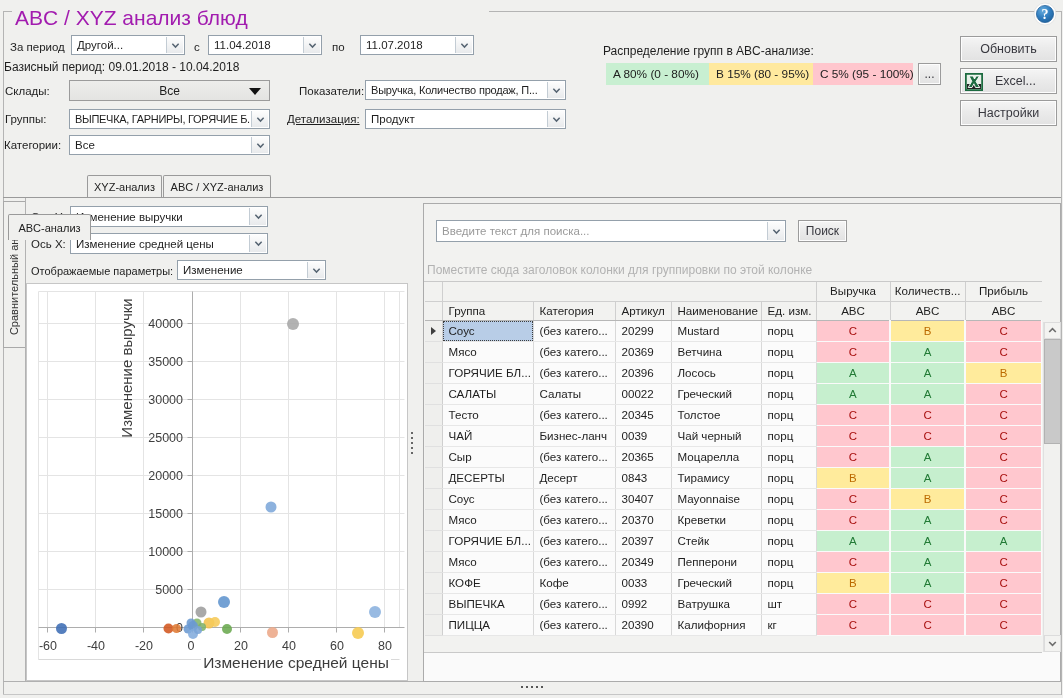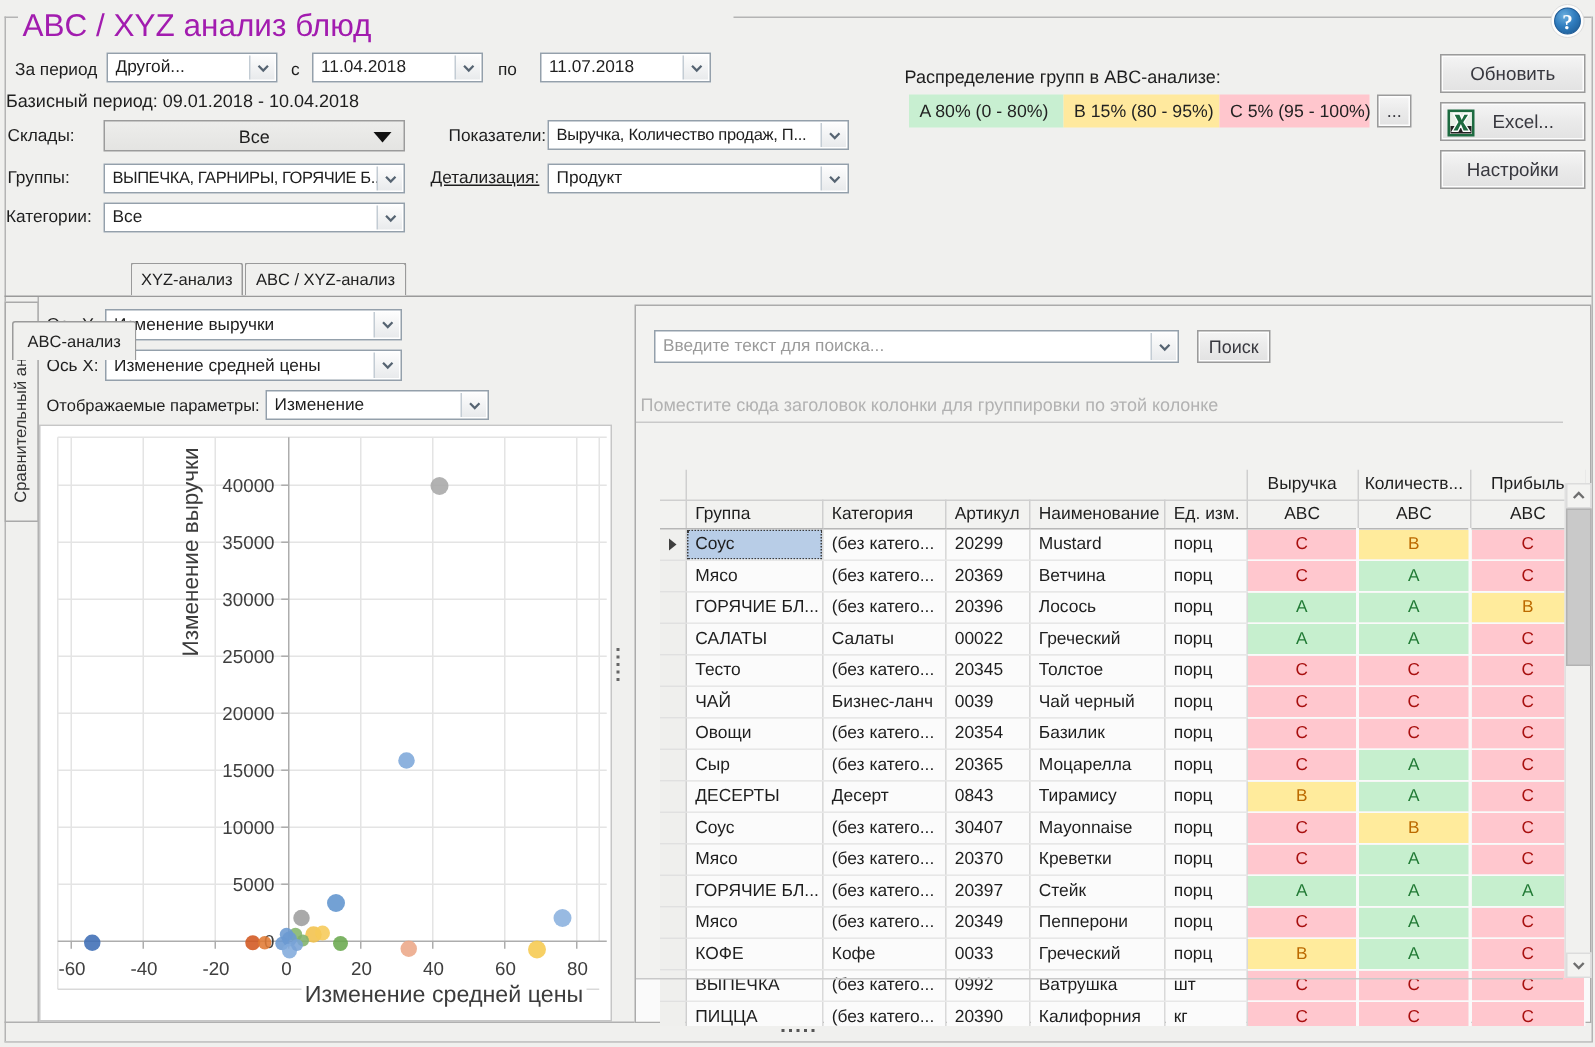--- a/index.html
+++ b/index.html
@@ -299,21 +299,21 @@
         <svg class="chev" viewBox="0 0 8 8">
           <path d="M1.2 2.5 L4 5.4 L6.8 2.5" fill="none" stroke="#566472" stroke-width="1.3"></path>
         </svg>
       </span>
     </div>
 <div class="btn" style="left:374px;top:16px;width:49px;height:22px;font-size:12px;">Поиск</div>
 <div class="abs" style="left:3px;top:59px;font-size:12px;color:#b2b2b2;">Поместите сюда заголовок колонки для группировки по этой колонке</div>
 <div class="abs" style="left:0;top:448px;width:636px;height:29px;background:#fafafa;"></div>
 <div class="hline" style="left:0;top:77px;width:618px;background:#c9c9c9;z-index:5;"></div>
     <div class="hline" style="left:0;top:448px;width:618px;background:#c9c9c9;z-index:5;"></div>
-    <div class="abs" style="left:16px;top:77px;width:617px;height:371px;overflow:hidden;margin-top:32px;">
+    <div class="abs" style="left:1px;top:77px;width:617px;height:371px;overflow:hidden;">
       <table id="grid">
 <colgroup>
           <col style="width:17px;">
           <col style="width:91px;">
           <col style="width:82px;">
           <col style="width:56px;">
           <col style="width:90px;">
           <col style="width:55px;">
           <col style="width:74px;">
           <col style="width:75px;">
@@ -403,31 +403,20 @@
             <td class="tc">Бизнес-ланч</td>
             <td class="tc">0039</td>
             <td class="tc">Чай черный</td>
             <td class="tc">порц</td>
             <td class="cc">C</td>
             <td class="cc">C</td>
             <td class="cc">C</td>
           </tr>
 <tr>
             <td class="ind"></td>
-            <td class="tc">Овощи</td>
-            <td class="tc">(без катего...</td>
-            <td class="tc">20354</td>
-            <td class="tc">Базилик</td>
-            <td class="tc">порц</td>
-            <td class="cc">C</td>
-            <td class="cc">C</td>
-            <td class="cc">C</td>
-          </tr>
-<tr>
-            <td class="ind"></td>
             <td class="tc">Сыр</td>
             <td class="tc">(без катего...</td>
             <td class="tc">20365</td>
             <td class="tc">Моцарелла</td>
             <td class="tc">порц</td>
             <td class="cc">C</td>
             <td class="ca">A</td>
             <td class="cc">C</td>
           </tr>
 <tr>

